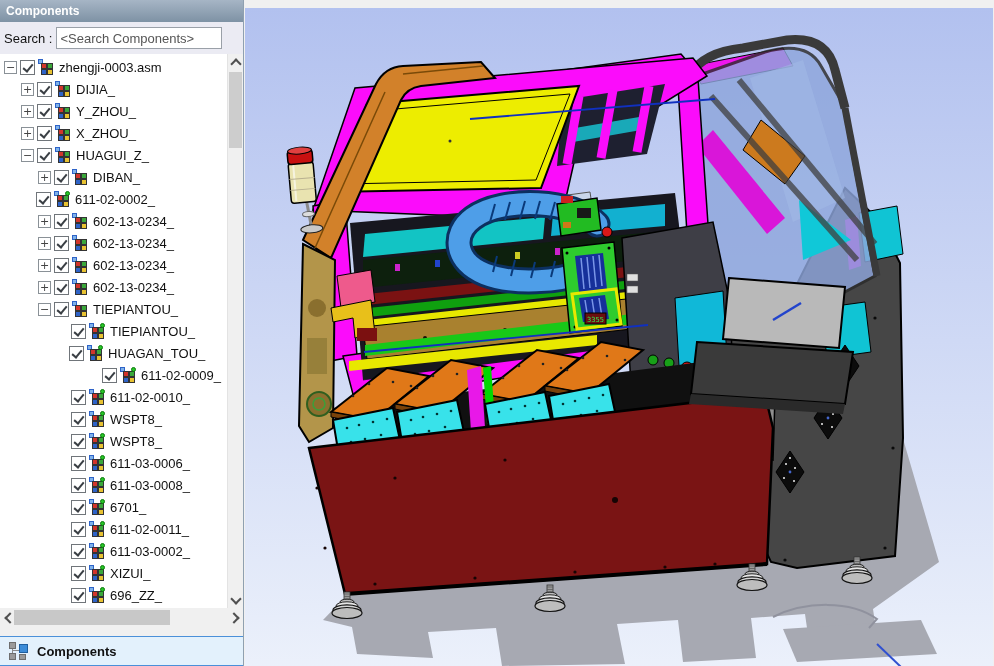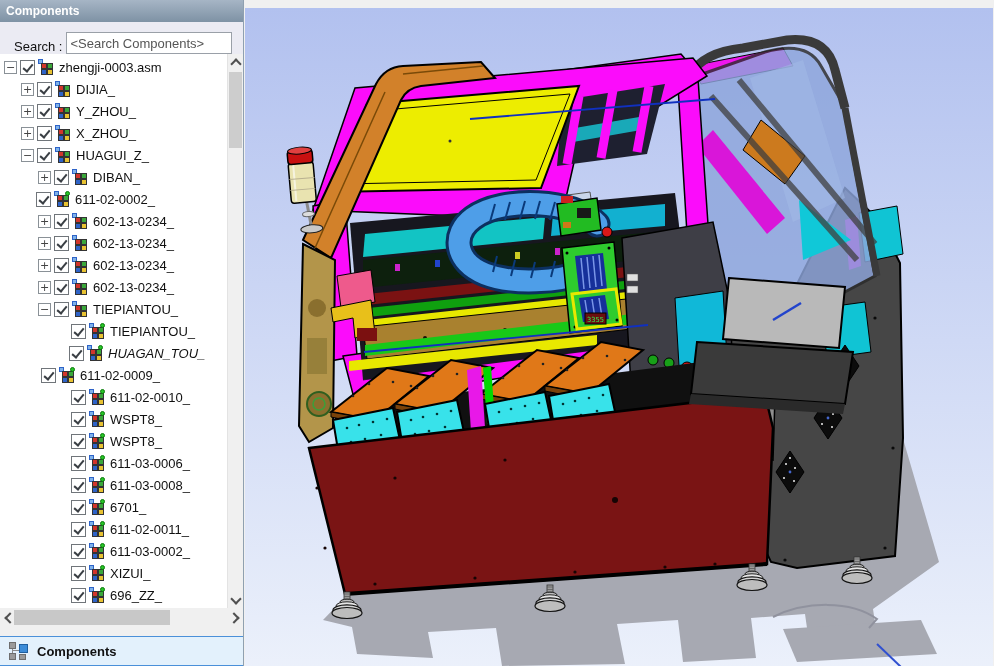--- a/index.html
+++ b/index.html
@@ -3,21 +3,21 @@
 <meta charset="utf-8">
 <style>
   html,body{margin:0;padding:0;background:#666;}
   .stage{position:relative;width:994px;height:666px;overflow:hidden;
          font-family:"Liberation Sans",sans-serif;background:#F0F0F0;}
   
   .panel{position:absolute;left:0;top:0;width:244px;height:666px;background:#F0F0F0;
          border-right:1px solid #8fa0b0;box-sizing:border-box;}
   .panel-header{height:22px;background:linear-gradient(#a6b5c5,#7e92a4);
         color:#fff;font-size:12px;font-weight:bold;padding:4px 6px 0 6px;box-sizing:border-box;}
-  .search-row{height:32px;display:flex;align-items:flex-end;background:#ebebf3;padding-left:14px;}
+  .search-row{height:32px;display:flex;align-items:center;background:#ebebf3;padding-left:4px;}
   .search-row label{font-size:13px;color:#111;margin-right:4px;white-space:nowrap;}
   .search-row input{width:158px;height:20px;border:1px solid #9aa0a8;background:#fff;
         font-size:13px;font-family:"Liberation Sans",sans-serif;padding:0 3px;color:#333;}
   .search-row input::placeholder{color:#555;opacity:1;}
   .tree-wrap{position:relative;width:243px;height:554px;background:#fff;overflow:hidden;}
   .tree-rows{position:absolute;left:0;top:2px;right:16px;}
   .t-row{height:22px;display:flex;align-items:center;font-size:13px;color:#101010;white-space:nowrap;}
   .t-slot{width:16px;flex:0 0 16px;display:flex;align-items:center;}
   .t-exp{width:13px;height:13px;border:1px solid #8a9197;background:#fff;color:#444;
          font:11px/11px "DejaVu Sans",sans-serif;text-align:center;box-sizing:border-box;}
@@ -250,34 +250,34 @@
             <span class="t-icon">
               <span class="c"></span>
               <span class="q r"></span>
               <span class="q g"></span>
               <span class="q b"></span>
               <span class="q y"></span>
               <span class="d"></span>
             </span>
             <span class="t-label">TIEPIANTOU_</span>
           </div>
-          <div class="t-row" style="padding-left: 53px; font-style: italic;">
+          <div class="t-row" style="padding-left: 53px;">
             <span class="t-slot"></span>
             <span class="t-check on"></span>
             <span class="t-icon">
               <span class="c"></span>
               <span class="q r"></span>
               <span class="q g"></span>
               <span class="q b"></span>
               <span class="q y"></span>
               <span class="d"></span>
             </span>
             <span class="t-label">HUAGAN_TOU_</span>
           </div>
-          <div class="t-row" style="padding-left: 25px;">
+          <div class="t-row" style="padding-left: 86px;">
             <span class="t-slot"></span>
             <span class="t-check on"></span>
             <span class="t-icon">
               <span class="c"></span>
               <span class="q r"></span>
               <span class="q g"></span>
               <span class="q b"></span>
               <span class="q y"></span>
               <span class="d"></span>
             </span>

